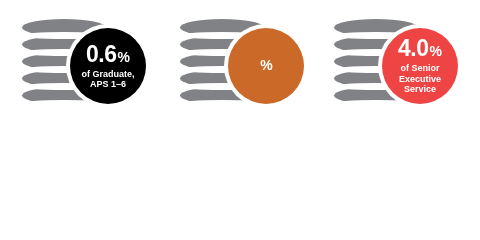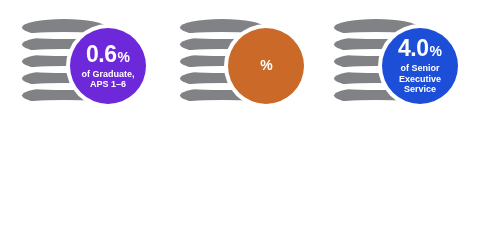--- a/index.html
+++ b/index.html
@@ -127,21 +127,21 @@
       <div class="coin c2" style="background: rgb(128, 130, 133);"></div>
       <div class="coin c3" style="background: rgb(128, 130, 133);"></div>
       <div class="coin c4" style="background: rgb(128, 130, 133);"></div>
       <div class="coin-gap g-a"></div>
       <div class="coin-gap g-b"></div>
       <div class="coin-gap g-c"></div>
       <div class="coin-gap g-d"></div>
       <div class="coin-gap g-e"></div>
     </div>
     <div class="circle-wrap">
-      <div class="circle" id="circle-0" style="background: #6d28d9;">
+      <div class="circle" id="circle-0" style="background: #000000;">
         <div class="value-row">
           <span class="value-num">0.6</span>
           <span class="value-pct">%</span>
         </div>
         <div class="caption">of Graduate,
 APS 1–6</div>
       </div>
     </div>
   </div>
 
@@ -174,21 +174,21 @@
       <div class="coin c2" style="background: rgb(128, 130, 133);"></div>
       <div class="coin c3" style="background: rgb(128, 130, 133);"></div>
       <div class="coin c4" style="background: rgb(128, 130, 133);"></div>
       <div class="coin-gap g-a"></div>
       <div class="coin-gap g-b"></div>
       <div class="coin-gap g-c"></div>
       <div class="coin-gap g-d"></div>
       <div class="coin-gap g-e"></div>
     </div>
     <div class="circle-wrap">
-      <div class="circle" id="circle-2" style="background: #1d4ed8;">
+      <div class="circle" id="circle-2" style="background: #ef4444;">
         <div class="value-row">
           <span class="value-num">4.0</span>
           <span class="value-pct">%</span>
         </div>
         <div class="caption">of Senior
 Executive
 Service</div>
       </div>
     </div>
   </div>

